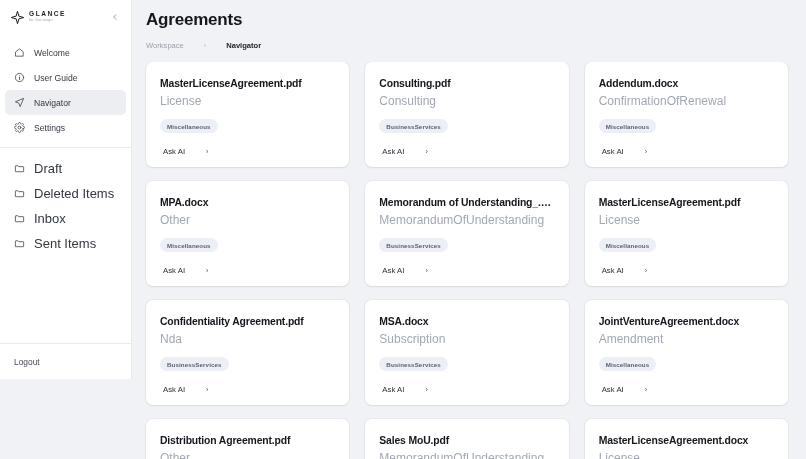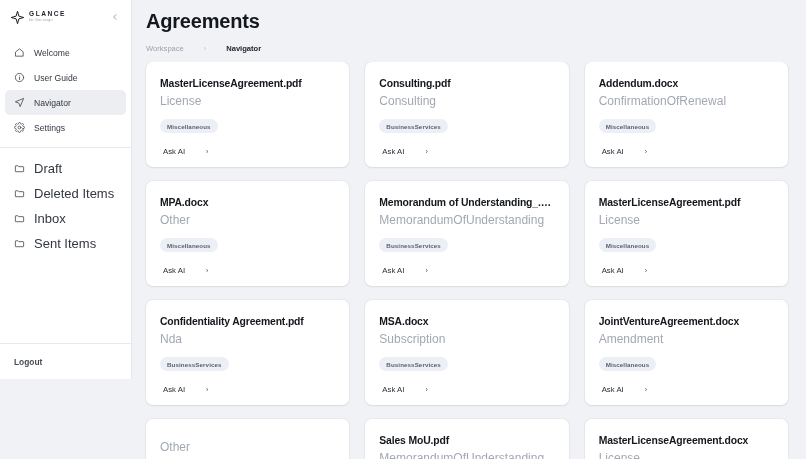--- a/index.html
+++ b/index.html
@@ -64,34 +64,33 @@
     color: #32373f; font-size: 13px; cursor: pointer;
   }
   .folder-item .ico { width: 12px; height: 12px; flex: 0 0 12px;
     display: flex; align-items: center; justify-content: center; color: #3b4048; }
 
   .sidebar-footer {
     margin-top: auto;
     border-top: 1px solid #e8eaee;
     height: 36px; display: flex; align-items: center;
     padding-left: 14px;
-    font-weight: bold;
   }
   .logout { font-size: 8.4px; color: #474c55; cursor: pointer; }
 
   
   .main {
     flex: 1 1 auto; height: 459px;
     background: #f1f2f5;
     overflow: hidden;
     position: relative;
   }
   .main-header { padding: 10px 0 0 10px; }
   .page-title {
-    font-size: 20px; font-weight: 700; color: #14171c;
+    font-size: 17px; font-weight: 700; color: #14171c;
     letter-spacing: -.2px; padding-left: 4px;
   }
   .breadcrumb {
     display: flex; align-items: center; gap: 20px;
     margin-top: 11px; padding-left: 4px;
     font-size: 7.6px;
   }
   .crumb-muted { color: #9ba1ab; cursor: pointer; }
   .crumb-sep { color: #b7bcc4; font-size: 7px; }
   .crumb-active { color: #22262d; font-weight: 700; cursor: pointer; }
@@ -344,20 +343,21 @@
           <div class="card-title">JointVentureAgreement.docx</div>
           <div class="card-sub">Amendment</div>
           <span class="badge">Miscellaneous</span>
           <div class="ask-ai">
             <span>Ask AI</span>
             <span class="chev">›</span>
           </div>
         </div>
 
         <div class="card">
+          <div class="card-title">Distribution Agreement.pdf</div>
           <div class="card-sub">Other</div>
 
         </div>
 
         <div class="card">
           <div class="card-title">Sales MoU.pdf</div>
           <div class="card-sub">MemorandumOfUnderstanding</div>
 
         </div>
 

